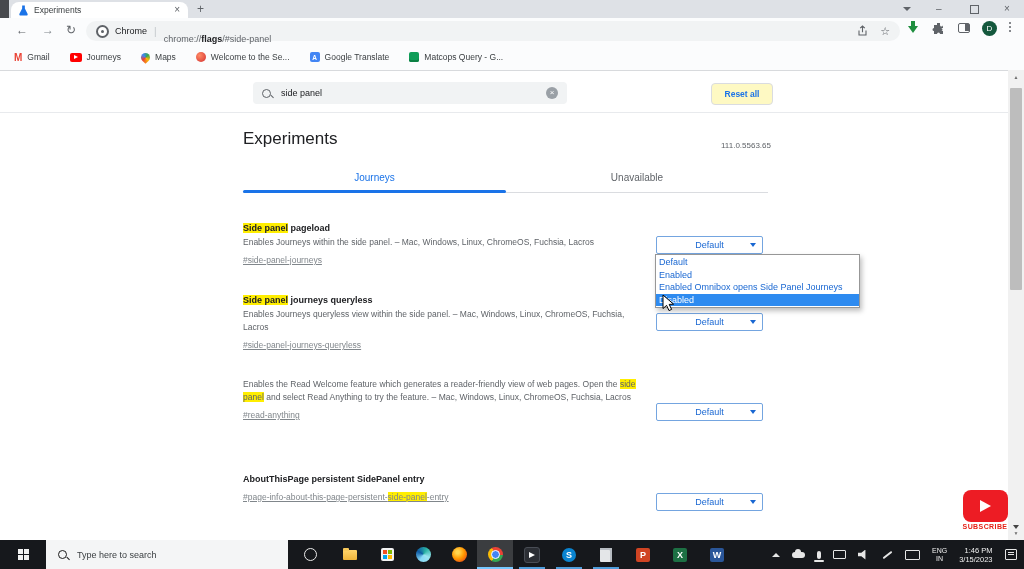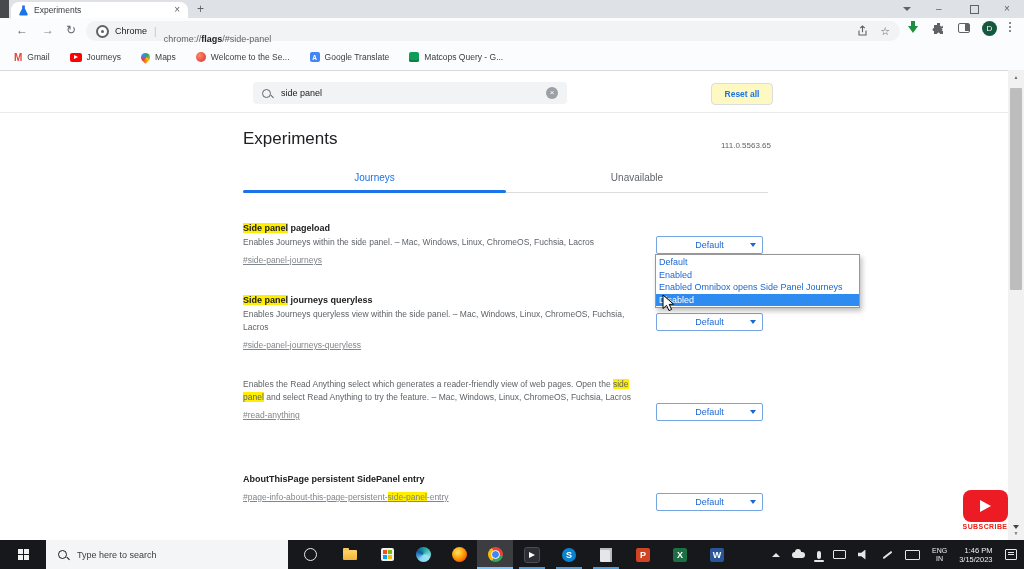--- a/index.html
+++ b/index.html
@@ -257,21 +257,21 @@
     <span class="flink"><span>#side-panel-journeys</span><span class="hl"></span><span></span></span>
   </div>
 
   <div class="a flag" style="top:294px;">
     <div class="ftitle"><span class="hl">Side panel</span><span> journeys queryless</span></div>
     <div class="fdesc"><span>Enables Journeys queryless view within the side panel. – Mac, Windows, Linux, ChromeOS, Fuchsia, Lacros</span><span class="hl"></span><span></span></div>
     <span class="flink"><span>#side-panel-journeys-queryless</span><span class="hl"></span><span></span></span>
   </div>
 
   <div class="a flag" style="top:377px;">
-    <div class="fdesc"><span>Enables the Read Anything select which generates a reader-friendly view of web pages. Open the </span><span class="hl">side panel</span><span> and select Read Anything to try the feature. – Mac, Windows, Linux, ChromeOS, Fuchsia, Lacros</span></div>
+    <div class="fdesc"><span>Enables the Read Welcome feature which generates a reader-friendly view of web pages. Open the </span><span class="hl">side panel</span><span> and select Read Anything to try the feature. – Mac, Windows, Linux, ChromeOS, Fuchsia, Lacros</span></div>
     <span class="flink"><span>#read-anything</span><span class="hl"></span><span></span></span>
   </div>
 
   <div class="a flag" style="top:473px;">
     <div class="ftitle"><span class="hl"></span><span>AboutThisPage persistent SidePanel entry</span></div>
     <span class="flink"><span>#page-info-about-this-page-persistent-</span><span class="hl">side-panel</span><span>-entry</span></span>
   </div>
 
   <div class="a sel" style="top:236px;">
       <span>Default</span>

